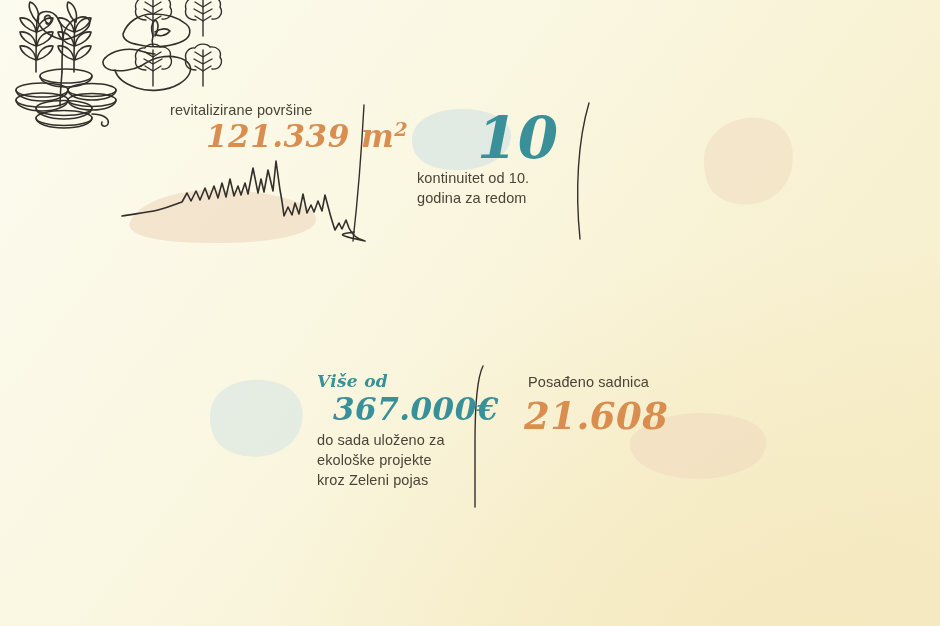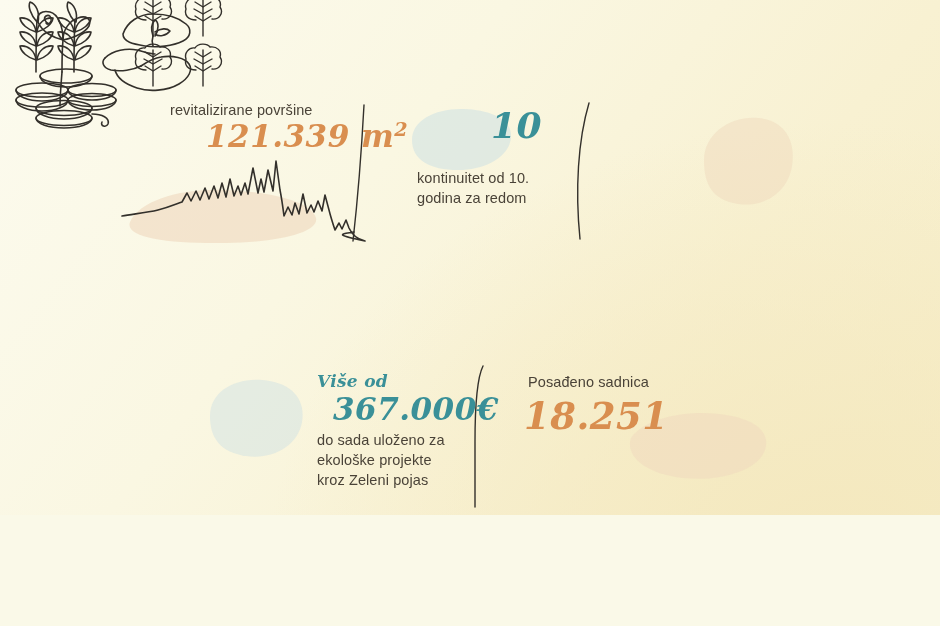--- a/index.html
+++ b/index.html
@@ -10,21 +10,21 @@
     width: 940px;
     height: 626px;
     overflow: hidden;
     font-family: "Liberation Sans", sans-serif;
     background: #FAF9E8;
   }
 
   #infographic {
     position: relative;
     width: 940px;
-    height: 515px;
+    height: 626px;
     background:
       radial-gradient(ellipse 900px 700px at 88% 108%, #F4E8BE 0%, rgba(244,232,190,0) 62%),
       linear-gradient(128deg, #FCFBEF 0%, #FAF7E2 38%, #F8F1D2 70%, #F6EDC7 100%);
     text-decoration: underline;
   }
 
   .blob {
     position: absolute;
     pointer-events: none;
   }
@@ -76,21 +76,21 @@
 
   
   #stat-surfaces { left: 112px; top: 100px; width: 240px; height: 145px; }
   #stat-surfaces .label { position: absolute; left: 58px; top: 0; }
   #stat-surfaces .bignum { position: absolute; left: 58px; top: 18px; font-size: 31px; margin-left: 36px; }
   #blob-mountain { left: 122px; top: 180px; }
   #mountain-line { position: absolute; left: 118px; top: 158px; }
 
   
   #stat-continuity { left: 413px; top: 98px; width: 160px; height: 110px; }
-  #stat-continuity .bignum { position: absolute; left: 78px; top: 6px; font-size: 36px; }
+  #stat-continuity .bignum { position: absolute; left: 64px; top: 6px; font-size: 58px; }
   #stat-continuity .label { position: absolute; left: 4px; top: 70px; }
   #blob-leaves { left: 406px; top: 104px; }
   #leaves-icon { position: absolute; left: 16px; top: 8px; }
 
   
   #stat-projects { left: 618px; top: 100px; width: 200px; height: 120px; }
   #stat-projects .bignum { position: absolute; left: 5px; top: 0; font-size: 37px; }
   #stat-projects .label { position: absolute; left: 5px; top: 58px; width: 120px; }
   #blob-hands { left: 690px; top: 112px; }
   #hands-icon { position: absolute; left: 93px; top: 6px; }
@@ -262,21 +262,21 @@
       <path d="M28 112 C 28 118, 41 122, 56 122 C 71 122, 84 118, 84 112"></path>
 
       <path d="M84 108 C 94 108, 102 112, 100 118 C 98 122, 92 120, 94 116"></path>
 
       <path d="M54 66 C 53 78, 52 90, 52 100"></path>
     </g>
   </svg>
 
   <div class="stat" id="stat-seedlings">
     <div class="label">Posađeno sadnica</div>
-    <div class="bignum orange">18.251</div>
+    <div class="bignum orange">21.608</div>
   </div>
 
   <svg id="trees-icon" width="104" height="104" viewBox="0 0 104 104">
     <defs>
       <g id="one-tree">
         <path class="ink ink-thin" d="M12 26 C 4 26, 0 21, 2 15 C 0 9, 5 3, 11 4
                  C 14 -1, 23 -1, 26 3 C 33 2, 38 7, 36 13
                  C 40 19, 35 26, 28 25"></path>
         <path class="ink ink-thin" d="M19 6 C 19 18, 19 30, 19 42"></path>
         <path class="ink ink-thin" d="M19 13 L 11 8 M19 13 L 27 8"></path>

